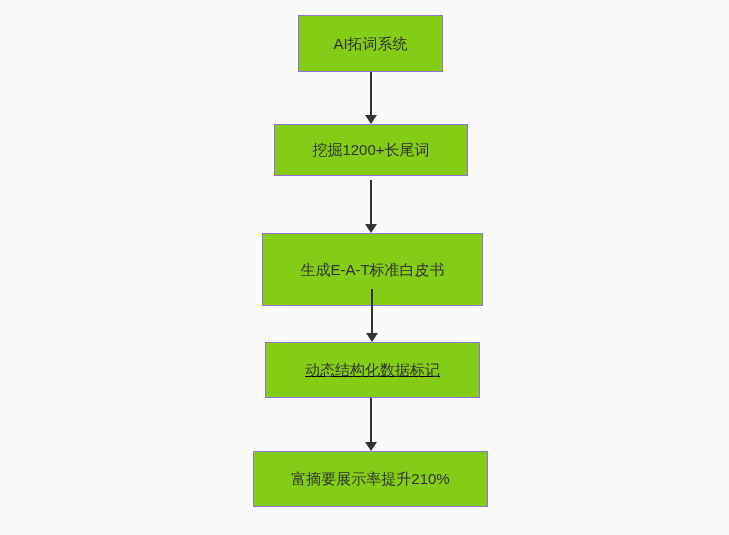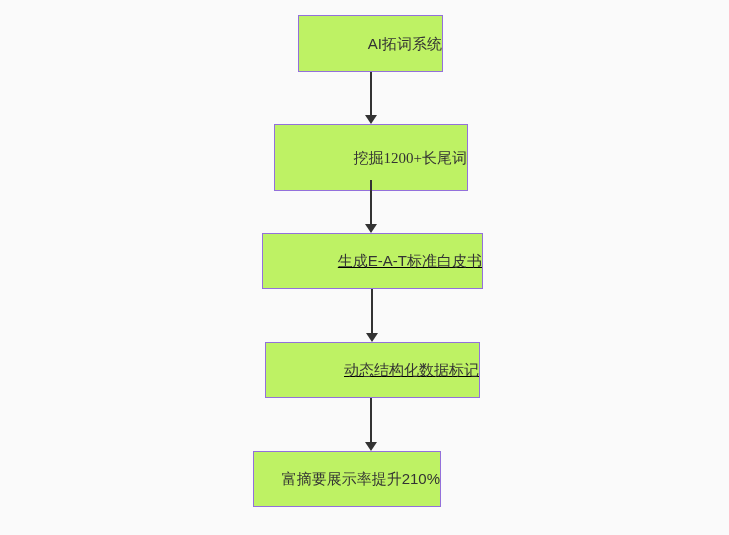--- a/index.html
+++ b/index.html
@@ -11,25 +11,25 @@
   .stage {
     position: relative;
     width: 729px;
     height: 535px;
     background: #fafafa;
     overflow: hidden;
   }
   .node {
     position: absolute;
     box-sizing: border-box;
-    background: #bef264;
+    background: #84cc16;
     border: 1px solid #9370DB;
     display: flex;
     align-items: center;
-    justify-content: flex-end;
+    justify-content: center;
   }
   .node-label {
     color: #333333;
     font-size: 15px;
     line-height: 1.2;
     white-space: nowrap;
     text-align: center;
   }
   .edge {
     position: absolute;
@@ -61,44 +61,44 @@
 
   <div class="node" style="left:298px; top:15px; width:145px; height:57px;">
     <span class="node-label">AI拓词系统</span>
   </div>
 
   <div class="edge" style="left:371px; top:72px; height:52px;">
     <div class="edge-line"></div>
     <div class="edge-head"></div>
   </div>
 
-  <div class="node" style="left:274px; top:124px; width:194px; height:67px;font-family:Liberation Serif, serif;">
+  <div class="node" style="left:274px; top:124px; width:194px; height:52px;">
     <span class="node-label">挖掘1200+长尾词</span>
   </div>
 
   <div class="edge" style="left:371px; top:180px; height:53px;">
     <div class="edge-line"></div>
     <div class="edge-head"></div>
   </div>
 
-  <div class="node" style="left:262px; top:233px; width:221px; height:56px;text-decoration:underline;">
+  <div class="node" style="left:262px; top:233px; width:221px; height:73px;">
     <span class="node-label">生成E-A-T标准白皮书</span>
   </div>
 
   <div class="edge" style="left:372px; top:289px; height:53px;">
     <div class="edge-line"></div>
     <div class="edge-head"></div>
   </div>
 
   <div class="node" style="left:265px; top:342px; width:215px; height:56px;text-decoration:underline;">
     <span class="node-label">动态结构化数据标记</span>
   </div>
 
   <div class="edge" style="left:371px; top:398px; height:53px;">
     <div class="edge-line"></div>
     <div class="edge-head"></div>
   </div>
 
-  <div class="node" style="left:253px; top:451px; width:188px; height:56px;">
+  <div class="node" style="left:253px; top:451px; width:235px; height:56px;">
     <span class="node-label">富摘要展示率提升210%</span>
   </div>
 
 </div>
 
 </body></html>

